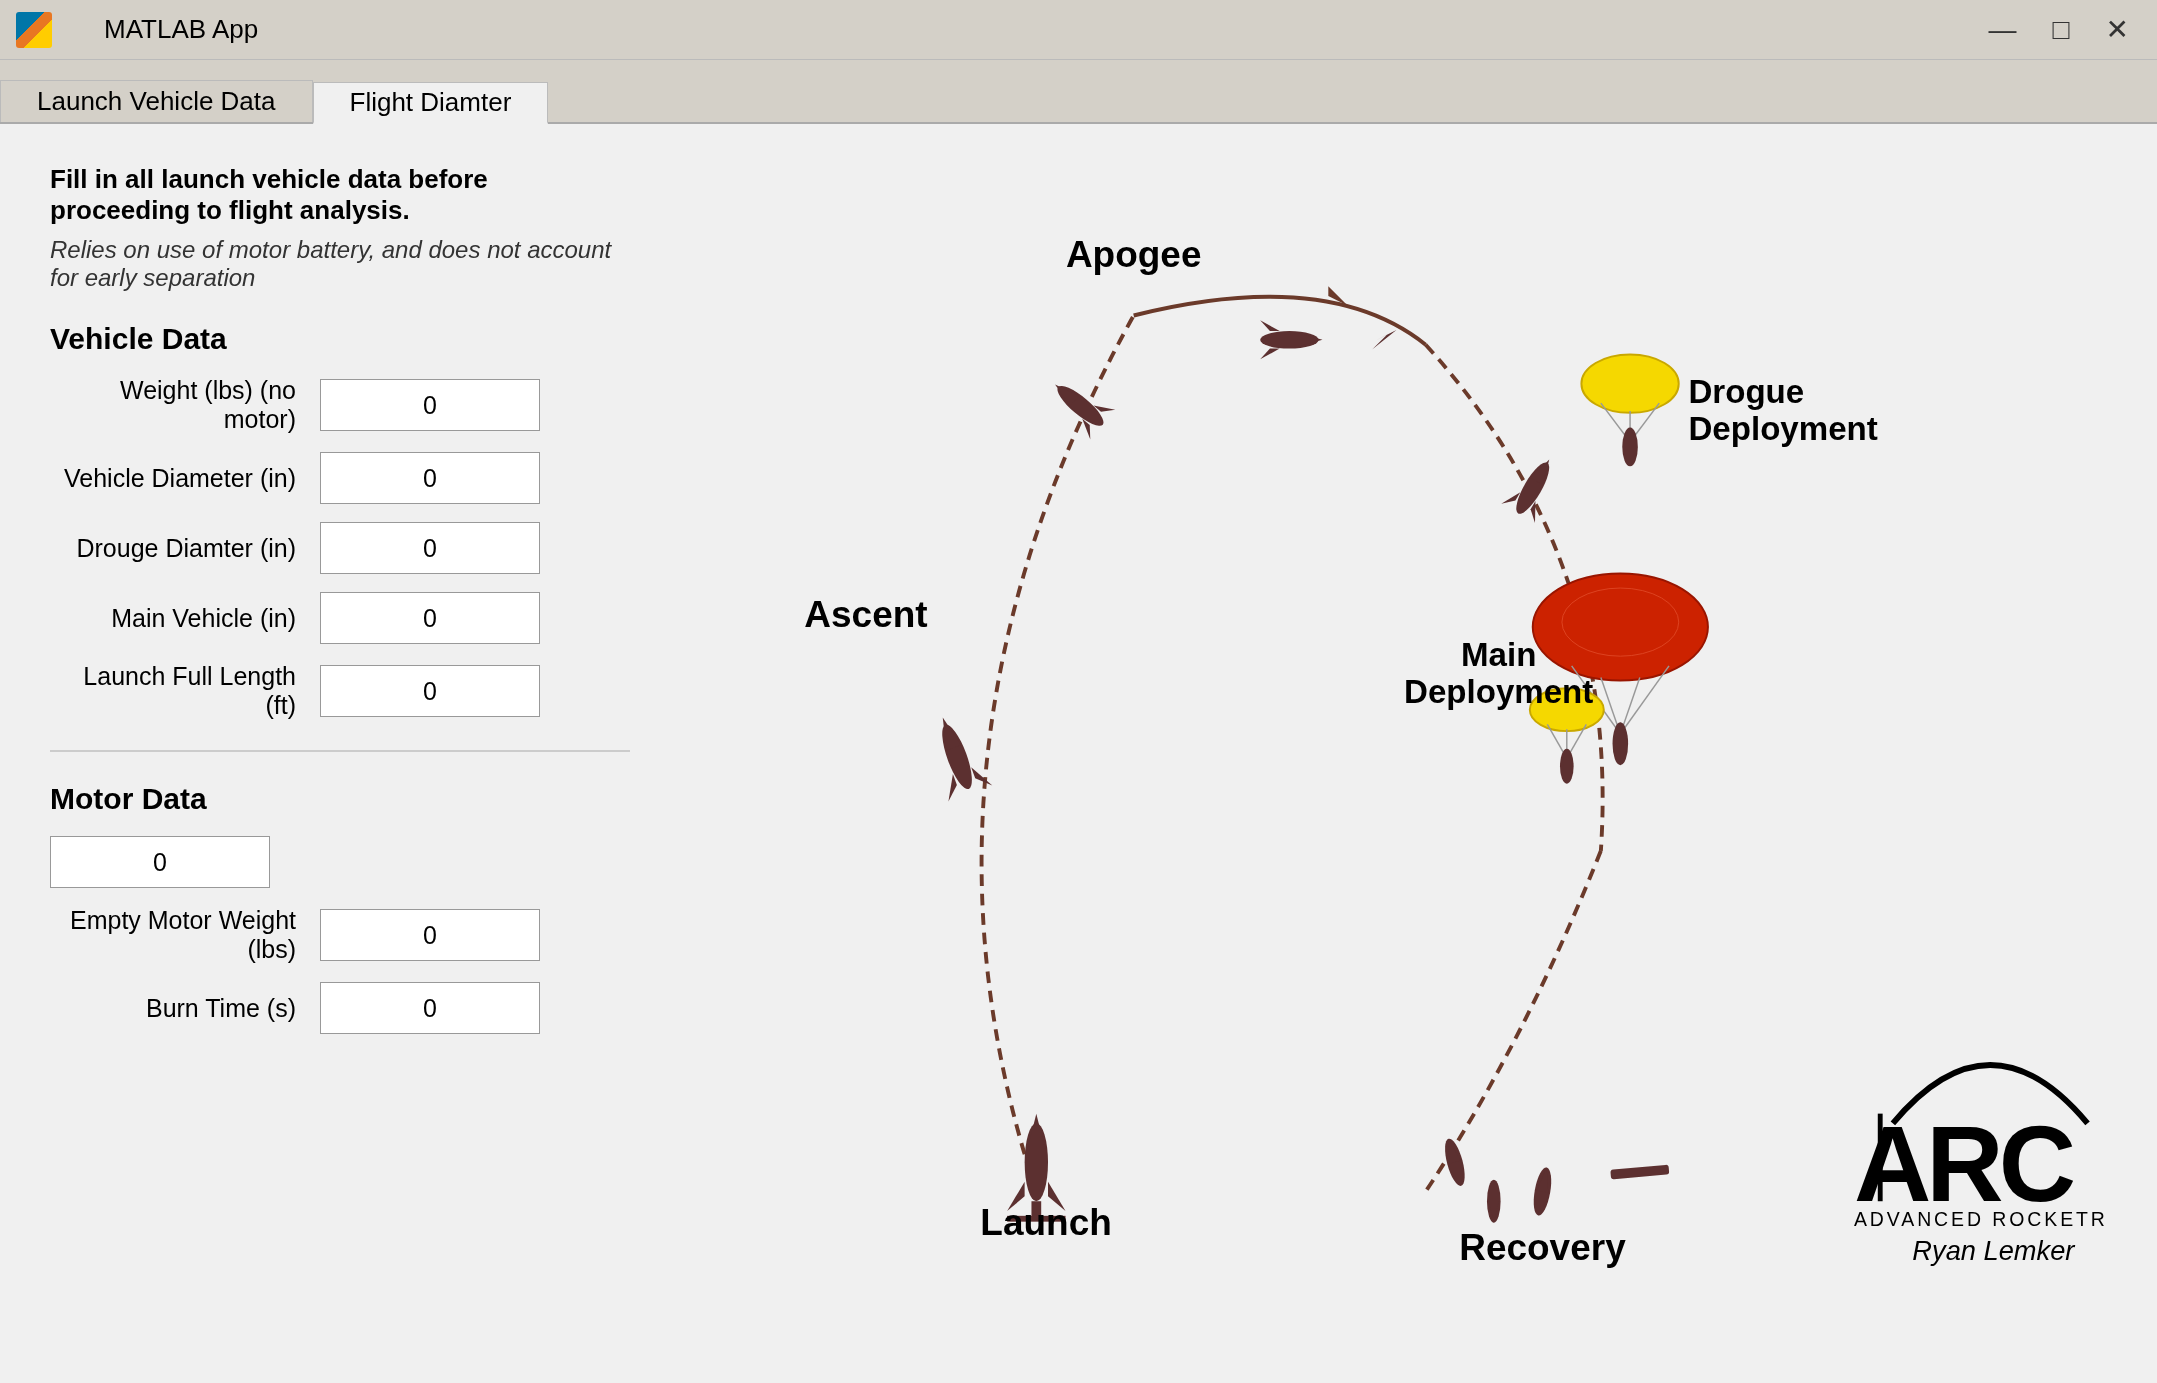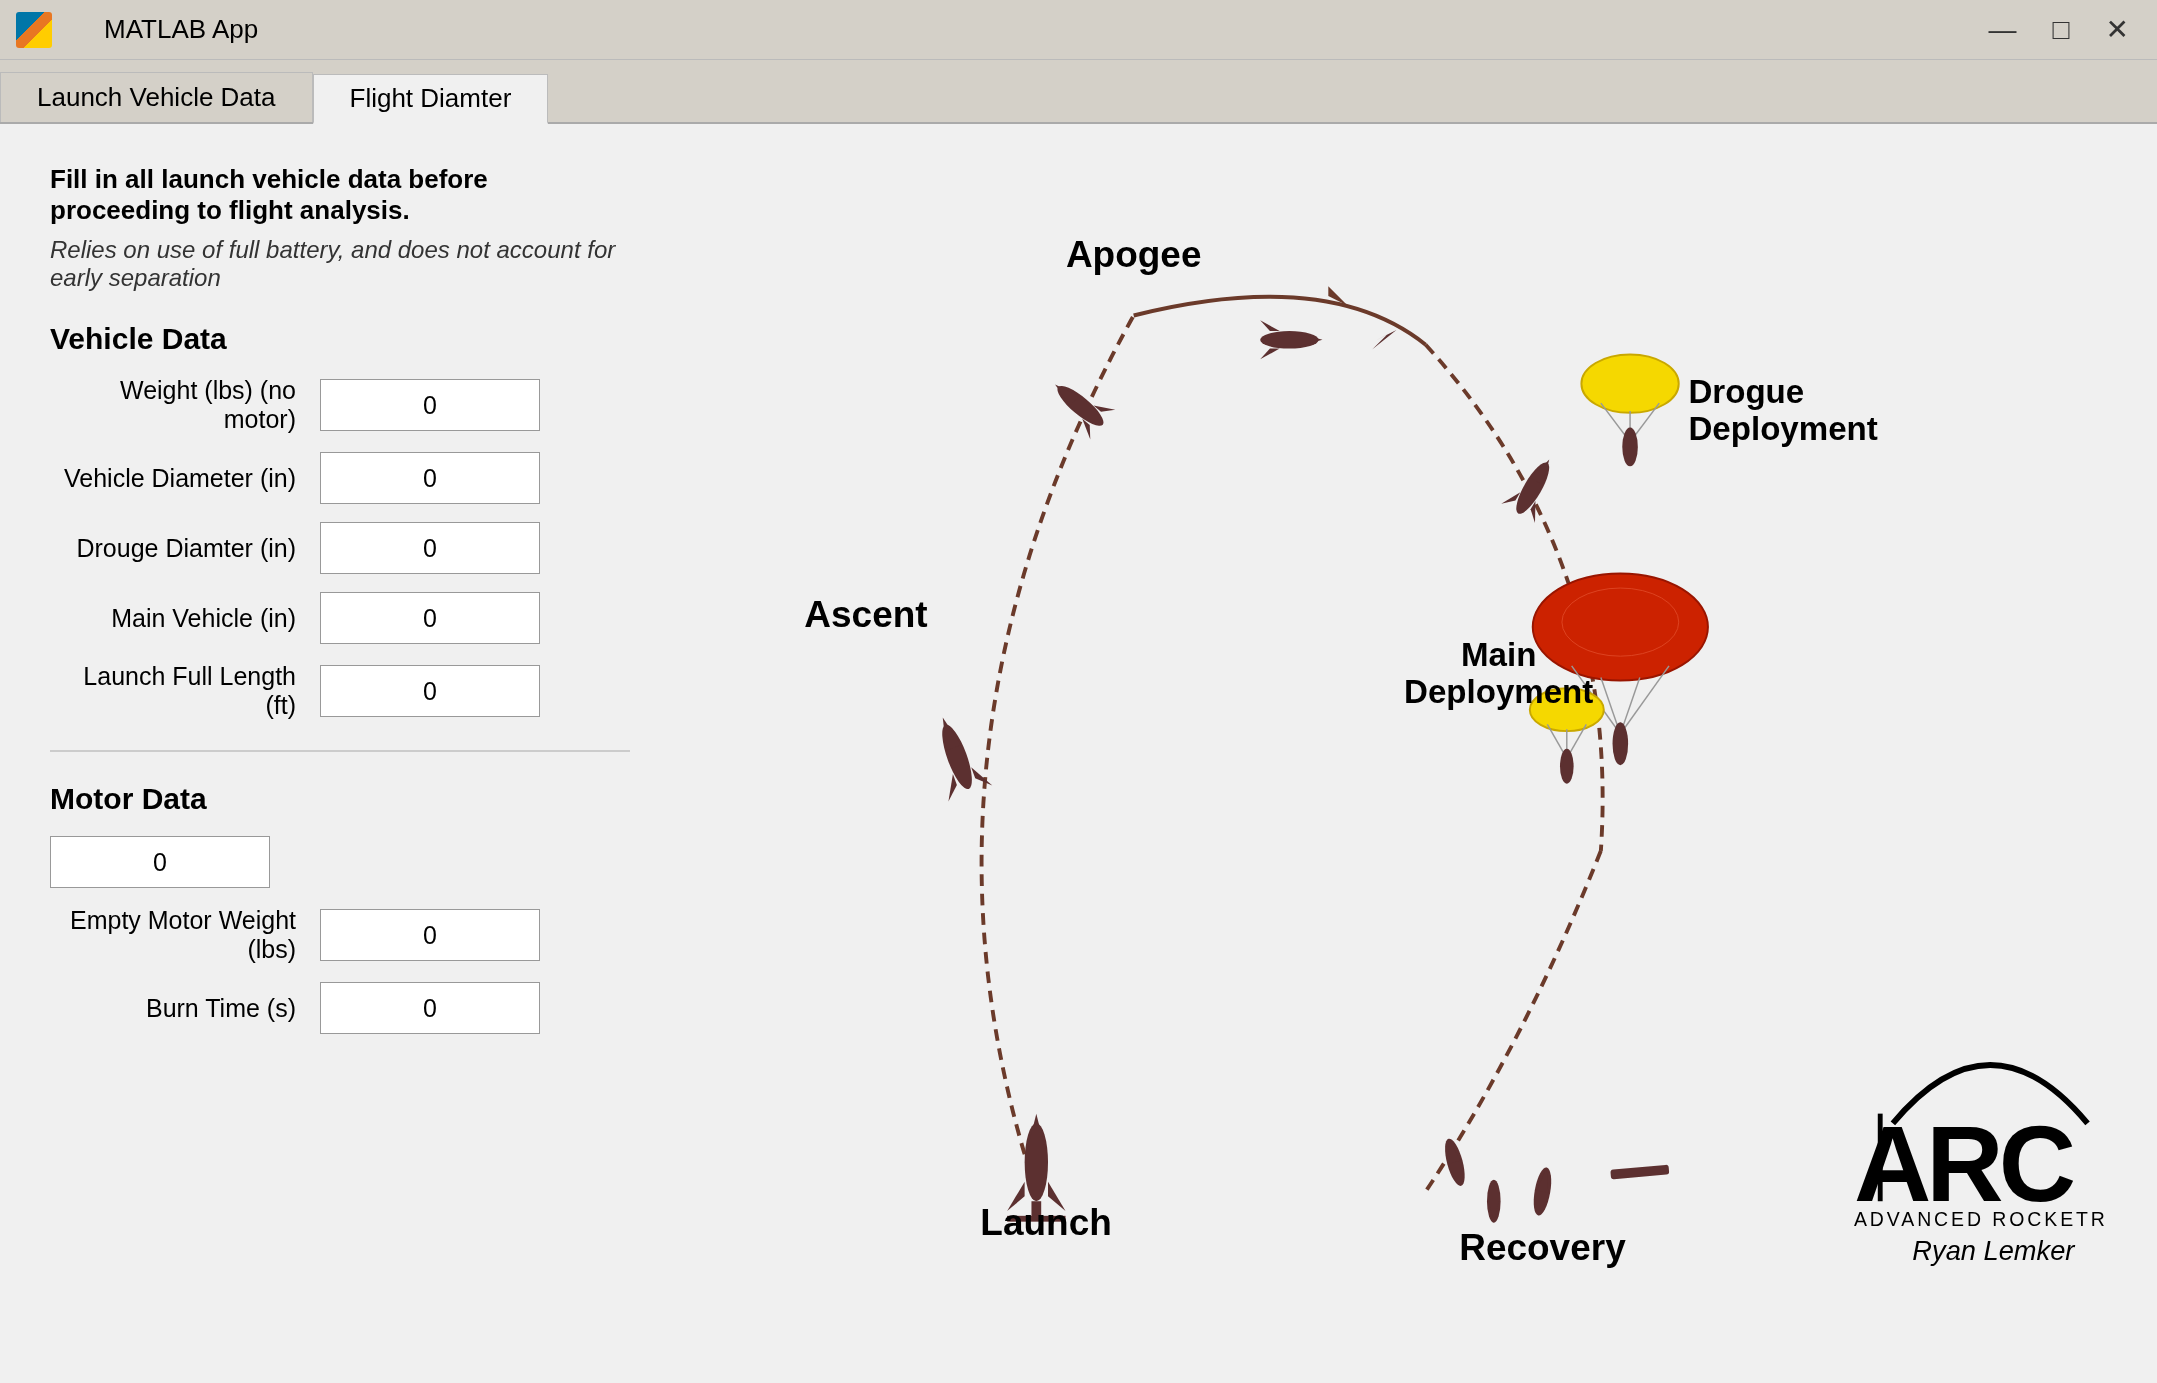--- a/index.html
+++ b/index.html
@@ -53,21 +53,21 @@
       padding: 0;
     }
     .tab {
       padding: 12px 36px;
       font-size: 26px;
       cursor: pointer;
       border: 1px solid #bbb;
       border-bottom: none;
       background: #d4d0c8;
       color: #000;
-      height: 50px;
+      height: 42px;
       display: flex;
       align-items: center;
     }
     .tab.active {
       background: #f0f0f0;
       border-bottom: 2px solid #f0f0f0;
       margin-bottom: -2px;
       z-index: 1;
     }
 
@@ -181,21 +181,21 @@
   </div>
   <div class="tab active">
     <span>Flight Diamter</span>
   </div>
 </div>
 
 <div class="main-content">
 
   <div class="left-panel">
     <p class="instruction-text">Fill in all launch vehicle data before proceeding to flight analysis.</p>
-    <p class="instruction-sub">Relies on use of full battery, and does not account for early separation</p>
+    <p class="instruction-sub">Relies on use of motor battery, and does not account for early separation</p>
 
     <p class="section-title">Vehicle Data</p>
 
     <div class="form-group">
       <label class="form-label">Weight (lbs) (no motor)</label>
       <input class="form-input" type="text" value="0" style="">
     </div>
     <div class="form-group">
       <label class="form-label">Vehicle Diameter (in)</label>
       <input class="form-input" type="text" value="0" style="">

